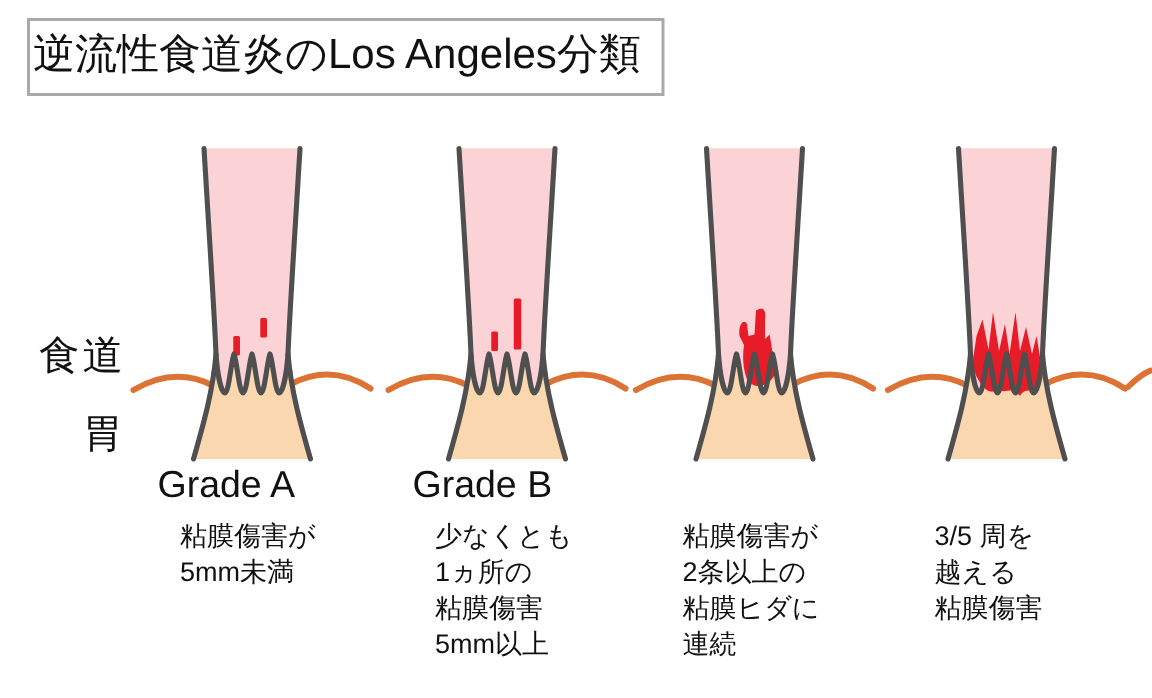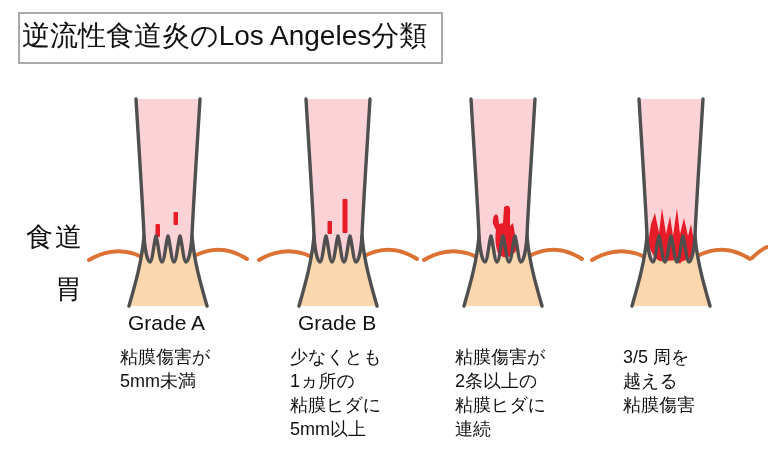--- a/index.html
+++ b/index.html
@@ -13,21 +13,21 @@
     border:2px solid var(--c-title_border,#a9a9a9);
     padding:4px 14px 8px 2px;
     font-size:28px;line-height:36px;font-weight:400;
     white-space:nowrap;background:#fff;
   }
   .anat-label{position:absolute;font-size:27px;font-weight:400;}
   .anat-eso{left:26px;top:183px;letter-spacing:2px;margin-top:36px;}
   .anat-sto{left:55px;top:271px;}
   .cell{position:absolute;top:95px;width:168px;height:365px;}
   .cell svg{display:block;}
-  .grade-label{position:absolute;left:44px;top:213px;font-size:21px;line-height:30px;white-space:nowrap;}
+  .grade-label{position:absolute;left:21px;top:213px;font-size:25px;line-height:30px;white-space:nowrap;}
   .grade-desc{position:absolute;left:36px;top:250px;font-size:18px;line-height:24px;white-space:pre-line;}
   .fill-eso{fill:var(--c-esophagus,#fbd3d7);}
   .fill-sto{fill:var(--c-stomach,#fad7ae);}
   .fill-red{fill:var(--c-lesion,#e81c28);}
   .stroke-wall{fill:none;stroke:var(--c-wall,#4f4f4f);stroke-width:3.4;stroke-linecap:round;stroke-linejoin:round;}
   .stroke-dia{fill:none;stroke:var(--c-diaphragm,#dc7233);stroke-width:4;stroke-linecap:round;}
   .dia-remnant{position:absolute;left:750px;top:240px;}
 </style>
 </head>
 <body>
@@ -62,21 +62,21 @@
     <path class="fill-eso" d="M52,4 C56,70 59,115 60,141 C61,155 63.5,167 66,167 C68.5,167 70,146 72,141 C74,146 75.5,167 78,167 C80.5,167 82,146 84,141 C86,146 87.5,167 90,167 C92.5,167 94,146 96,141 C98,146 99.5,167 102,167 C104.5,167 107,155 108,141 C109,115 112,70 116,4 Z"></path>
     <rect class="fill-red" x="73.5" y="126" width="4.5" height="13" rx="1"></rect>
     <rect class="fill-red" x="88.5" y="104" width="5" height="34" rx="1"></rect>
     <path class="stroke-wall" d="M52,4 C56,70 59,115 60,141 C58,166 51,190 45,211"></path>
     <path class="stroke-wall" d="M116,4 C112,70 109,115 108,141 C110,166 117,190 123,211"></path>
     <path class="stroke-wall" d="M60,141 C61,155 63.5,167 66,167 C68.5,167 70,146 72,141 C74,146 75.5,167 78,167 C80.5,167 82,146 84,141 C86,146 87.5,167 90,167 C92.5,167 94,146 96,141 C98,146 99.5,167 102,167 C104.5,167 107,155 108,141"></path>
   </svg>
   <div class="grade-label">Grade B</div>
   <div class="grade-desc">少なくとも
 1ヵ所の
-粘膜ヒダに
+粘膜傷害
 5mm以上</div>
 </div>
 
 <div class="cell" style="left:419px">
   <svg width="168" height="215" viewBox="0 0 168 215">
     <path class="stroke-dia" d="M5,165 Q32,149 58,162"></path>
     <path class="stroke-dia" d="M110,161 Q137,147 163,164"></path>
     <path class="fill-sto" d="M52,4 C56,70 59,115 60,141 C58,166 51,190 45,211 L123,211 C117,190 110,166 108,141 C109,115 112,70 116,4 Z"></path>
     <path class="fill-eso" d="M52,4 C56,70 59,115 60,141 C61,155 63.5,167 66,167 C68.5,167 70,146 72,141 C74,146 75.5,167 78,167 C80.5,167 82,146 84,141 C86,146 87.5,167 90,167 C92.5,167 94,146 96,141 C98,146 99.5,167 102,167 C104.5,167 107,155 108,141 C109,115 112,70 116,4 Z"></path>
     <path class="fill-red" d="M87,111 C90,110 92,112 91,119 L91,131 L94,128 C96,138 97,148 98,154 C94,162 85,166 79,158 C76,150 76,142 77,135 L74,129 C73,121 77,117 79,121 L80,129 L84,128 L85,112 Z"></path>

